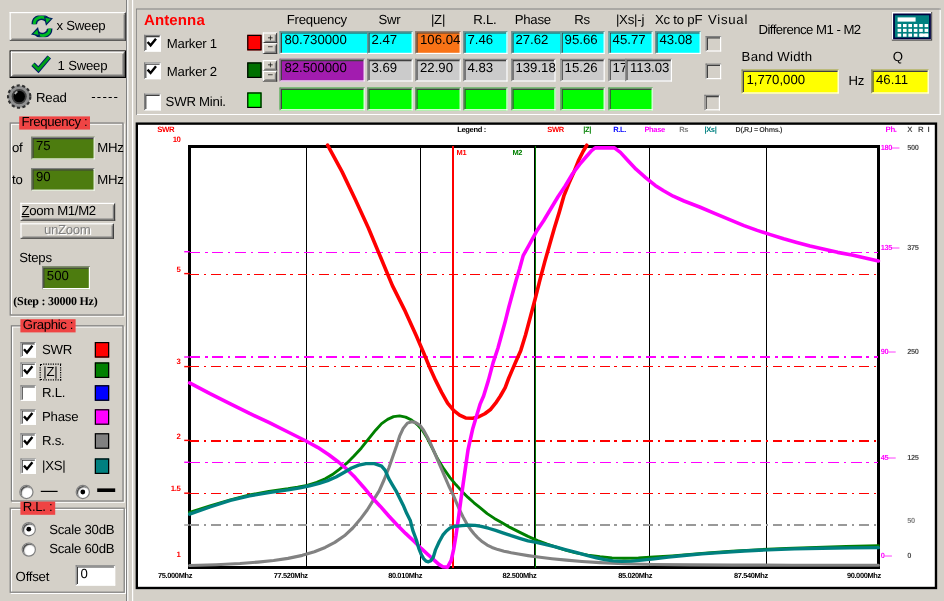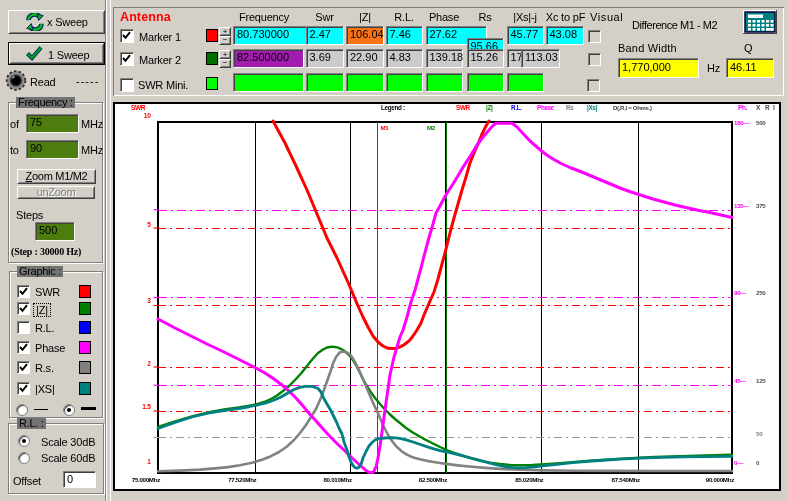--- a/index.html
+++ b/index.html
@@ -1,20 +1,20 @@
 <!DOCTYPE html>
 <html><head><meta charset="utf-8"><style>
 *{margin:0;padding:0;box-sizing:border-box}
 html,body{width:787px;height:501px;overflow:hidden}
 body{position:relative;background:#d4d0c8;font-family:"Liberation Sans",sans-serif;font-size:11px;color:#000;letter-spacing:-0.3px}
 .abs{position:absolute}
 .btn{position:absolute;background:#d4d0c8;border:1px solid;border-color:#ffffff #404040 #404040 #ffffff;box-shadow:inset 1px 1px 0 #d4d0c8, inset -1px -1px 0 #808080}
 .field{position:absolute;border:1px solid;border-color:#808080 #ffffff #ffffff #808080;box-shadow:inset 1px 1px 0 #404040;background:#4d7c0f;line-height:15px;padding-left:3px;letter-spacing:0}
 .gb{position:absolute;border:1px solid #808080;box-shadow:inset 1px 1px 0 #ffffff, 1px 1px 0 #ffffff}
-.gbl{position:absolute;background:#737373;padding:0 2px;line-height:11px}
+.gbl{position:absolute;background:#ef4444;padding:0 2px;line-height:11px}
 .cb{position:absolute;width:13px;height:13px;background:#fff;border:1px solid;border-color:#808080 #ffffff #ffffff #808080;box-shadow:inset 1px 1px 0 #404040}
 .cbg{position:absolute;width:13px;height:13px;background:#d4d0c8;border:1px solid;border-color:#808080 #ffffff #ffffff #808080;box-shadow:inset 1px 1px 0 #404040}
 .sw{position:absolute;width:12px;height:13px;border:1px solid #000}
 .radio{position:absolute;width:12px;height:12px;border-radius:50%;background:#fff;border:1px solid #808080;box-shadow:inset 1px 1px 1px #404040, inset -1px -1px 0 #fff}
 .lbl{position:absolute;white-space:nowrap;letter-spacing:-0.2px}
 </style></head>
 <body>
 <div class="btn" style="left:8px;top:10px;width:97px;height:24px"></div>
 <svg class="abs" style="left:25px;top:13px" width="20" height="18" viewBox="0 0 20 18">
     <path d="M3.6,7.2 A6,5.6 0 0 1 14.2,3.4" fill="none" stroke="#002060" stroke-width="4.6"></path>
@@ -42,21 +42,21 @@
 <div class="lbl" style="left:30px;top:76px">Read</div>
 <div class="lbl" style="left:76px;top:75px;letter-spacing:1px">-----</div>
 <div class="gb" style="left:8px;top:102px;width:95px;height:161px"></div>
 <div class="gbl" style="left:16px;top:97px">Frequency :</div>
 <div class="lbl" style="left:10px;top:118px">of</div>
 <div class="field" style="left:26px;top:114px;width:53px;height:19px">75</div>
 <div class="lbl" style="left:81px;top:118px">MHz</div>
 <div class="lbl" style="left:10px;top:144px">to</div>
 <div class="field" style="left:26px;top:140px;width:53px;height:19px">90</div>
 <div class="lbl" style="left:81px;top:144px">MHz</div>
-<div class="btn" style="left:17px;top:169px;width:79px;height:15px;text-align:center;line-height:13px"><span style="text-decoration:underline">Z</span>oom M1/M2</div>
+<div class="btn" style="left:17px;top:169px;width:79px;height:15px;line-height:13px"><span style="text-decoration:underline">Z</span>oom M1/M2</div>
 <div class="btn" style="left:17px;top:186px;width:78px;height:13px;text-align:center;line-height:11px;color:#808080;text-shadow:1px 1px 0 #fff">unZoom</div>
 <div class="lbl" style="left:16px;top:209px">Steps</div>
 <div class="field" style="left:35px;top:222px;width:40px;height:19px">500</div>
 <div class="lbl" style="left:11px;top:246px;font-family:'Liberation Serif',serif;font-weight:bold;font-size:10px">(Step : 30000 Hz)</div>
 <div class="gb" style="left:9px;top:271px;width:94px;height:147px"></div>
 <div class="gbl" style="left:17px;top:266px">Graphic :</div>
 <div class="cb" style="left:17px;top:285px"></div>
 <svg class="abs" style="left:17px;top:285px" width="13" height="13">
     <path d="M3,6 L5.5,8.8 L10,3.2" fill="none" stroke="#000" stroke-width="2"></path>
   </svg>
@@ -134,21 +134,21 @@
 <div class="lbl" style="left:444px;top:11px;transform:translateX(-50%)">Phase</div>
 <div class="lbl" style="left:485px;top:11px;transform:translateX(-50%)">Rs</div>
 <div class="lbl" style="left:525px;top:11px;transform:translateX(-50%)">|Xs|-j</div>
 <div class="lbl" style="left:565.5px;top:11px;transform:translateX(-50%)">Xc to pF</div>
 <div class="lbl" style="left:590px;top:11px;letter-spacing:0.6px">Visual</div>
 <div class="field" style="left:233px;top:26px;width:85px;height:19px;background:#00ffff">80.730000</div>
 <div class="field" style="left:305.5px;top:26px;width:38.5px;height:19px;background:#00ffff">2.47</div>
 <div class="field" style="left:346px;top:26px;width:38px;height:19px;background:#f97316">106.04</div>
 <div class="field" style="left:385.5px;top:26px;width:37px;height:19px;background:#00ffff">7.46</div>
 <div class="field" style="left:425.5px;top:26px;width:61px;height:19px;background:#00ffff">27.62</div>
-<div class="field" style="left:466.5px;top:38px;width:37px;height:19px;background:#00ffff">95.66</div>
+<div class="field" style="left:466.5px;top:26px;width:37px;height:19px;background:#00ffff">95.66</div>
 <div class="field" style="left:506.5px;top:26px;width:37px;height:19px;background:#00ffff">45.77</div>
 <div class="field" style="left:545.5px;top:26px;width:38.5px;height:19px;background:#00ffff">43.08</div>
 <div class="field" style="left:233px;top:49px;width:71px;height:19px;background:#a21caf">82.500000</div>
 <div class="field" style="left:305.5px;top:49px;width:38.5px;height:19px;background:#cbcbcb">3.69</div>
 <div class="field" style="left:346px;top:49px;width:38px;height:19px;background:#cbcbcb">22.90</div>
 <div class="field" style="left:385.5px;top:49px;width:37px;height:19px;background:#cbcbcb">4.83</div>
 <div class="field" style="left:425.5px;top:49px;width:37.5px;height:19px;background:#cbcbcb">139.18</div>
 <div class="field" style="left:466.5px;top:49px;width:37px;height:19px;background:#cbcbcb">15.26</div>
 <div class="field" style="left:506.5px;top:49px;width:37px;height:19px;background:#cbcbcb">17.07</div>
 <div class="field" style="left:521px;top:49px;width:39px;height:19px;background:#cbcbcb">113.03</div>

